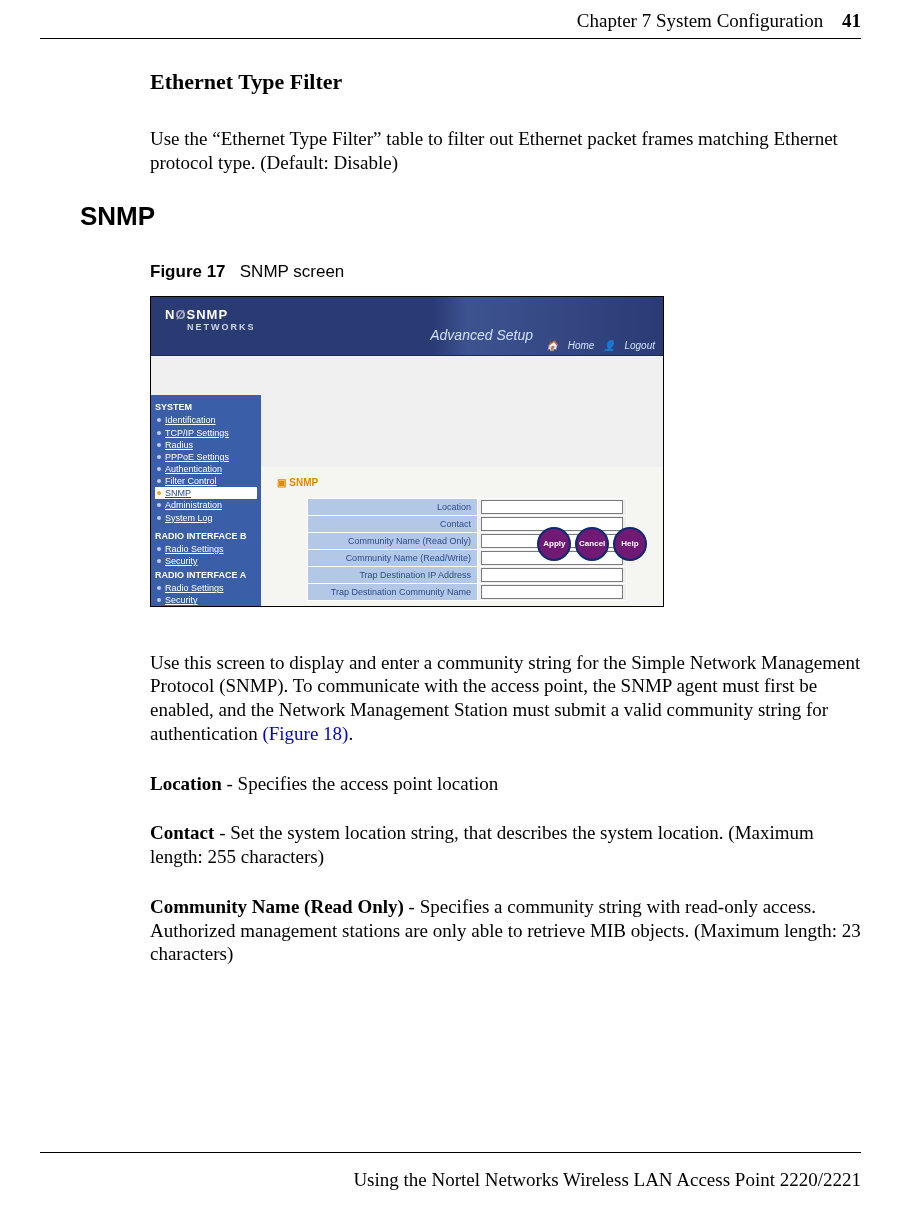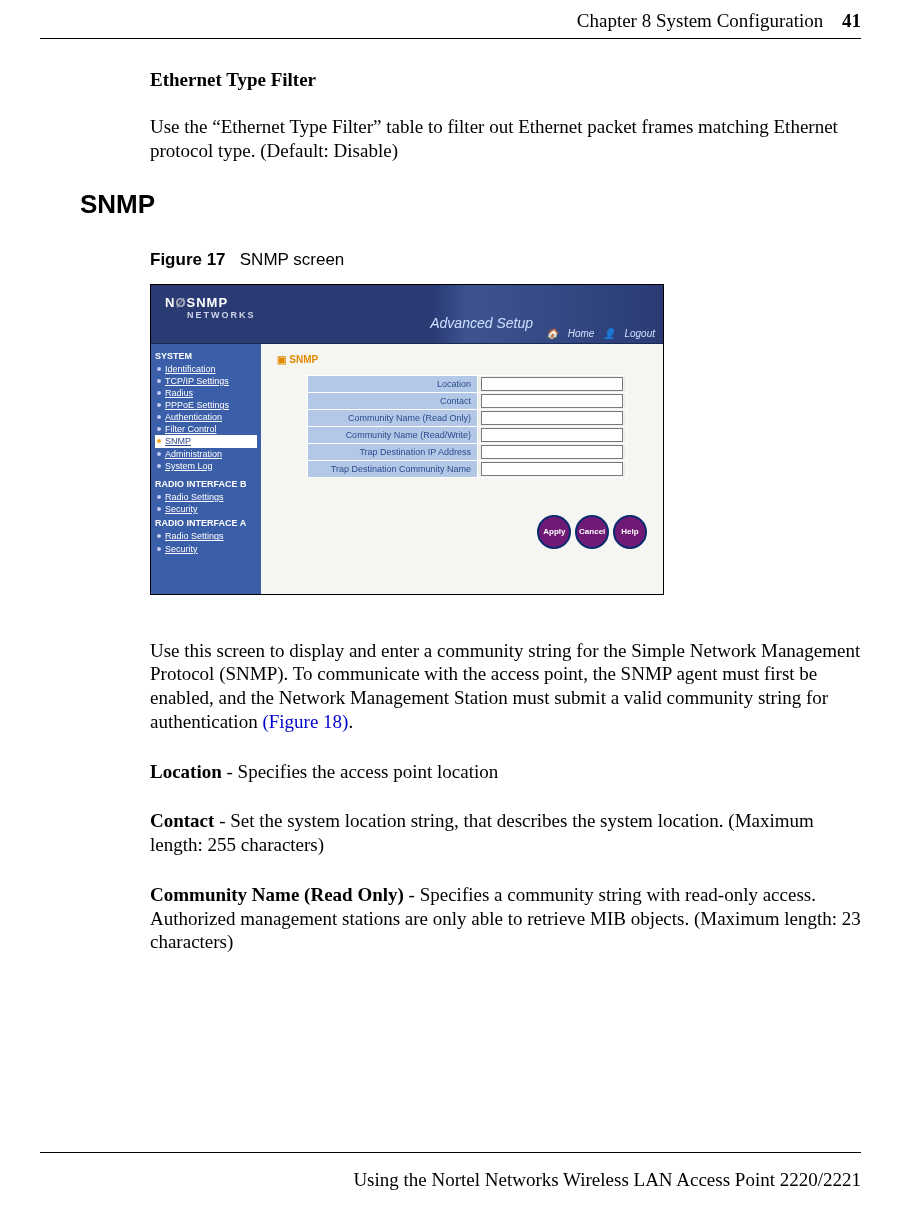--- a/index.html
+++ b/index.html
@@ -26,22 +26,22 @@
   }
   .running-header .pageno {
     font-weight: bold;
     margin-left: 14px;
   }
   .body-block {
     margin-left: 110px;
   }
   .h3 {
     font-weight: bold;
-    font-size: 19px;
-    margin-bottom: 24px;
+    font-size: 22px;
+    margin-bottom: 32px;
   }
   .para {
     line-height: 1.25;
     margin-bottom: 26px;
     margin-top: 24px;
   }
   .h2 {
     font-family: Arial, Helvetica, sans-serif;
     font-weight: bold;
     font-size: 26px;
@@ -108,20 +108,21 @@
     position: absolute;
     right: 8px; bottom: 4px;
     font-size: 10px;
     color: #cfe0ff;
     font-style: italic;
   }
   .ss-links span { margin-left: 6px; }
   .ss-body {
     display: flex;
     height: calc(100% - 58px);
+    align-items: flex-end;
   }
   .ss-sidebar {
     width: 110px;
     background: #3b5ea8;
     color: #fff;
     font-size: 9px;
     padding: 4px 0 0 4px;
     box-sizing: border-box;
     line-height: 1.35;
   }
@@ -211,21 +212,21 @@
     vertical-align: top;
     font-weight: bold;
   }
 </style>
 </head>
 <body>
 
 <div class="page">
 
   <div class="running-header">
-    <span>Chapter 8  System Configuration</span>
+    <span>Chapter 7  System Configuration</span>
     <span class="pageno">41</span>
   </div>
 
   <div class="body-block">
     <div class="h3">Ethernet Type Filter</div>
     <div class="para">Use the “Ethernet Type Filter” table to filter out Ethernet packet frames matching Ethernet protocol type. (Default: Disable)</div>
   </div>
 
   <div class="h2">SNMP</div>
 

